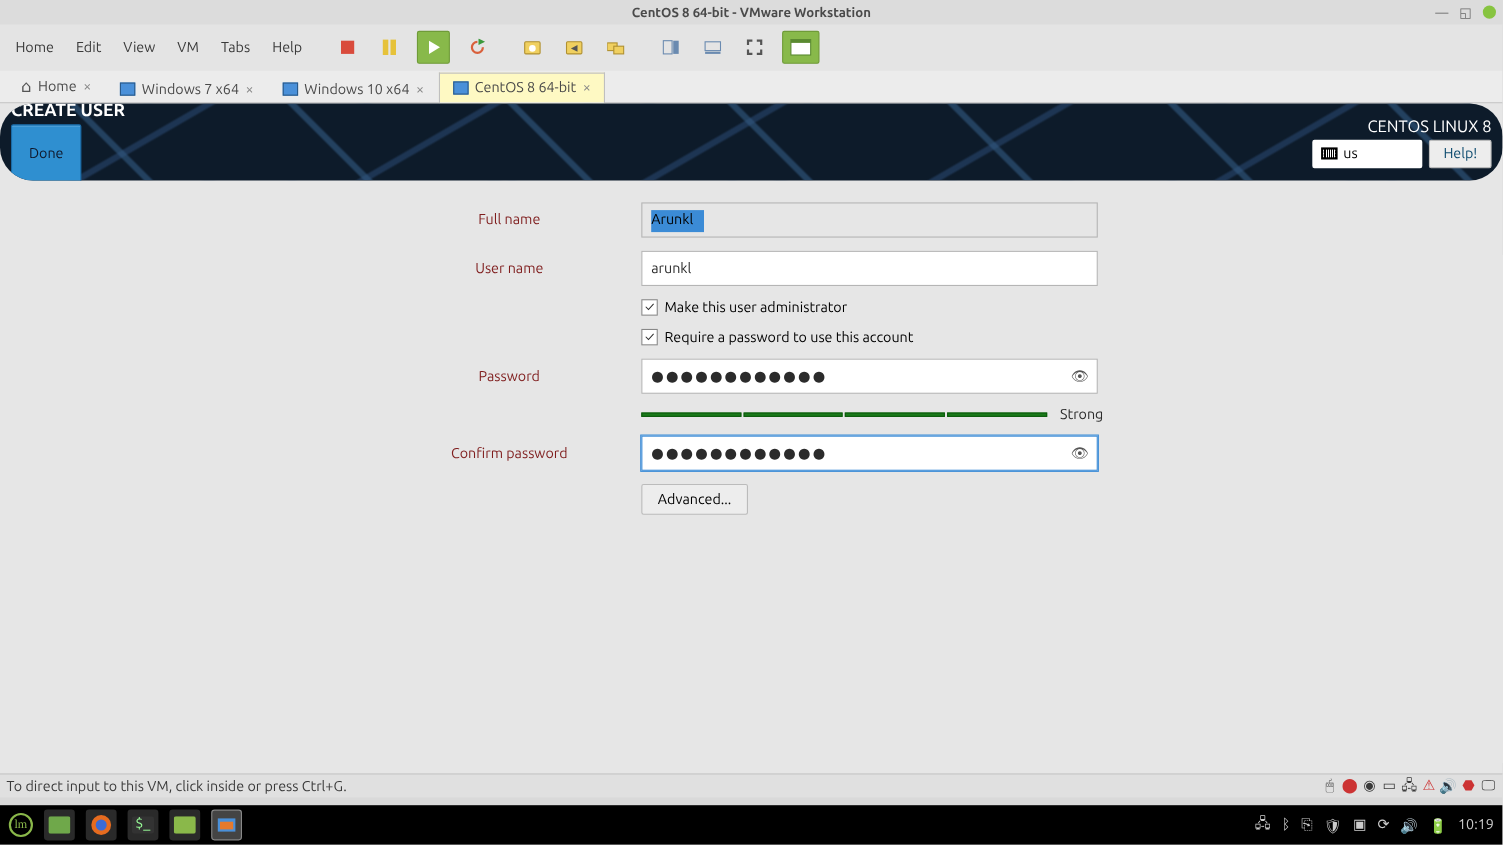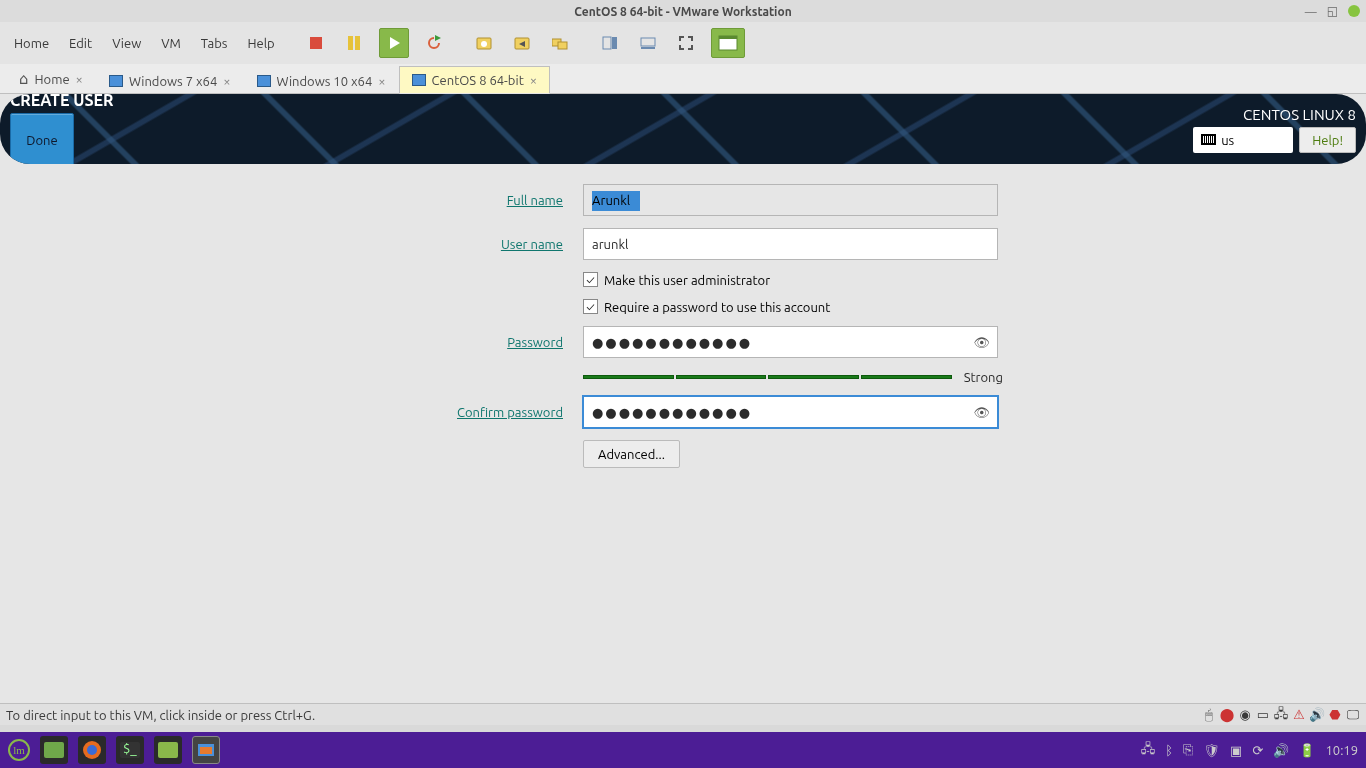--- a/index.html
+++ b/index.html
@@ -41,26 +41,26 @@
   background-size:200px 70px,260px 70px; }
 .an-left, .an-right { position:relative; z-index:1; display:flex; flex-direction:column; gap:4px; }
 .an-title { font-size:16px; font-weight:bold; }
 .done-btn { background:#2f8fd0; border:1px solid #1a6aa6; color:#0f172a; padding:19px 14px; width:64px; text-align:center; border-radius:2px; box-shadow:inset 0 1px 0 rgba(255,255,255,.25); }
 .an-right { align-items:flex-end; }
 .an-os { font-size:15px; }
 .an-ctrls { display:flex; gap:6px; }
 .kb-ind { background:#fff; height:26px; display:flex; align-items:center; gap:5px; padding:0 8px; color:#000; border-radius:2px; min-width:100px; }
 .kb-ind .kb-icn { width:15px; height:11px; background:#000; display:inline-block; position:relative; }
 .kb-ind .kb-icn::after{content:"";position:absolute;inset:2px;background:repeating-linear-gradient(90deg,#fff 0 1px,#000 1px 2px),repeating-linear-gradient(0deg,#fff 0 1px,#000 1px 3px);}
-.help-btn { background:#ededed; border:1px solid #bbb; color:#4d7c0f; height:26px; padding:0 12px; display:flex; align-items:center; border-radius:2px; }
+.help-btn { background:#ededed; border:1px solid #bbb; color:#0c4a6e; height:26px; padding:0 12px; display:flex; align-items:center; border-radius:2px; }
 
 
 .form-wrap { padding-top:20px; display:flex; justify-content:center; }
 .form-grid { display:grid; grid-template-columns:200px 420px; column-gap:20px; row-gap:12px; align-items:center; }
-.lbl { text-align:right; color:#0f766e;text-decoration:underline; }
+.lbl { text-align:center; color:#7f1d1d; }
 .fld { display:flex; align-items:center; }
 input.txt { width:415px; height:32px; border:1px solid #b5b5b5; background:#fff; padding:0 8px; color:#2b2b2b; }
 input.txt.focus { border:1px solid #3b8bd6; box-shadow:0 0 0 1px #3b8bd6; }
 input.txt.sel::selection{ background:#3b8bd6; color:#fff; }
 .pwwrap { position:relative; width:415px; }
 .pwwrap .eye { position:absolute; right:8px; top:50%; transform:translateY(-50%); color:#555; }
 .chk-row { display:flex; align-items:center; gap:6px; }
 .chk { width:15px; height:15px; border:1px solid #888; background:#fff; display:inline-flex; align-items:center; justify-content:center; }
 .chk::after{content:"✓"; font-size:12px; color:#2b2b2b; line-height:1;}
 .strength-row { display:flex; align-items:center; gap:12px; }
@@ -68,21 +68,21 @@
 .bar { height:4px; flex:1; background:#1a7a1a; border:1px solid #0d5a0d; }
 .str-lbl { color:#2b2b2b; }
 .adv-btn { background:#ededed; border:1px solid #bbb; color:#000000; padding:6px 14px; border-radius:2px; }
 
 
 .vm-status { height:22px; background:#e0e0e0; border-top:1px solid #bfbfbf; display:flex; align-items:center; justify-content:space-between; padding:0 6px; font-size:12px; color:#3a3a3a; }
 .vm-status .rt { display:flex; gap:4px; }
 .vm-status .rt span { width:14px; height:14px; display:inline-flex; align-items:center; justify-content:center; }
 
 
-.host-taskbar { height:36px; background:#4c1d95; position:absolute; bottom:0; left:0; right:0; display:flex; align-items:center; justify-content:space-between; padding:0 8px; color:#ccc; }
+.host-taskbar { height:36px; background:#000000; position:absolute; bottom:0; left:0; right:0; display:flex; align-items:center; justify-content:space-between; padding:0 8px; color:#ccc; }
 .tb-left { display:flex; align-items:center; gap:10px; }
 .tb-appicn { width:28px; height:28px; border-radius:3px; display:flex; align-items:center; justify-content:center; }
 .tb-right { display:flex; align-items:center; gap:10px; font-size:12px; }
 .tb-right svg, .tb-right .glyph { color:#ccc; }
 .mint { border:2px solid #8ab84a; border-radius:50%; width:22px; height:22px; display:flex; align-items:center; justify-content:center; color:#8ab84a; font-size:11px; font-family:serif; }
 </style>
 </head>
 <body>
 
 <div class="host-titlebar">

